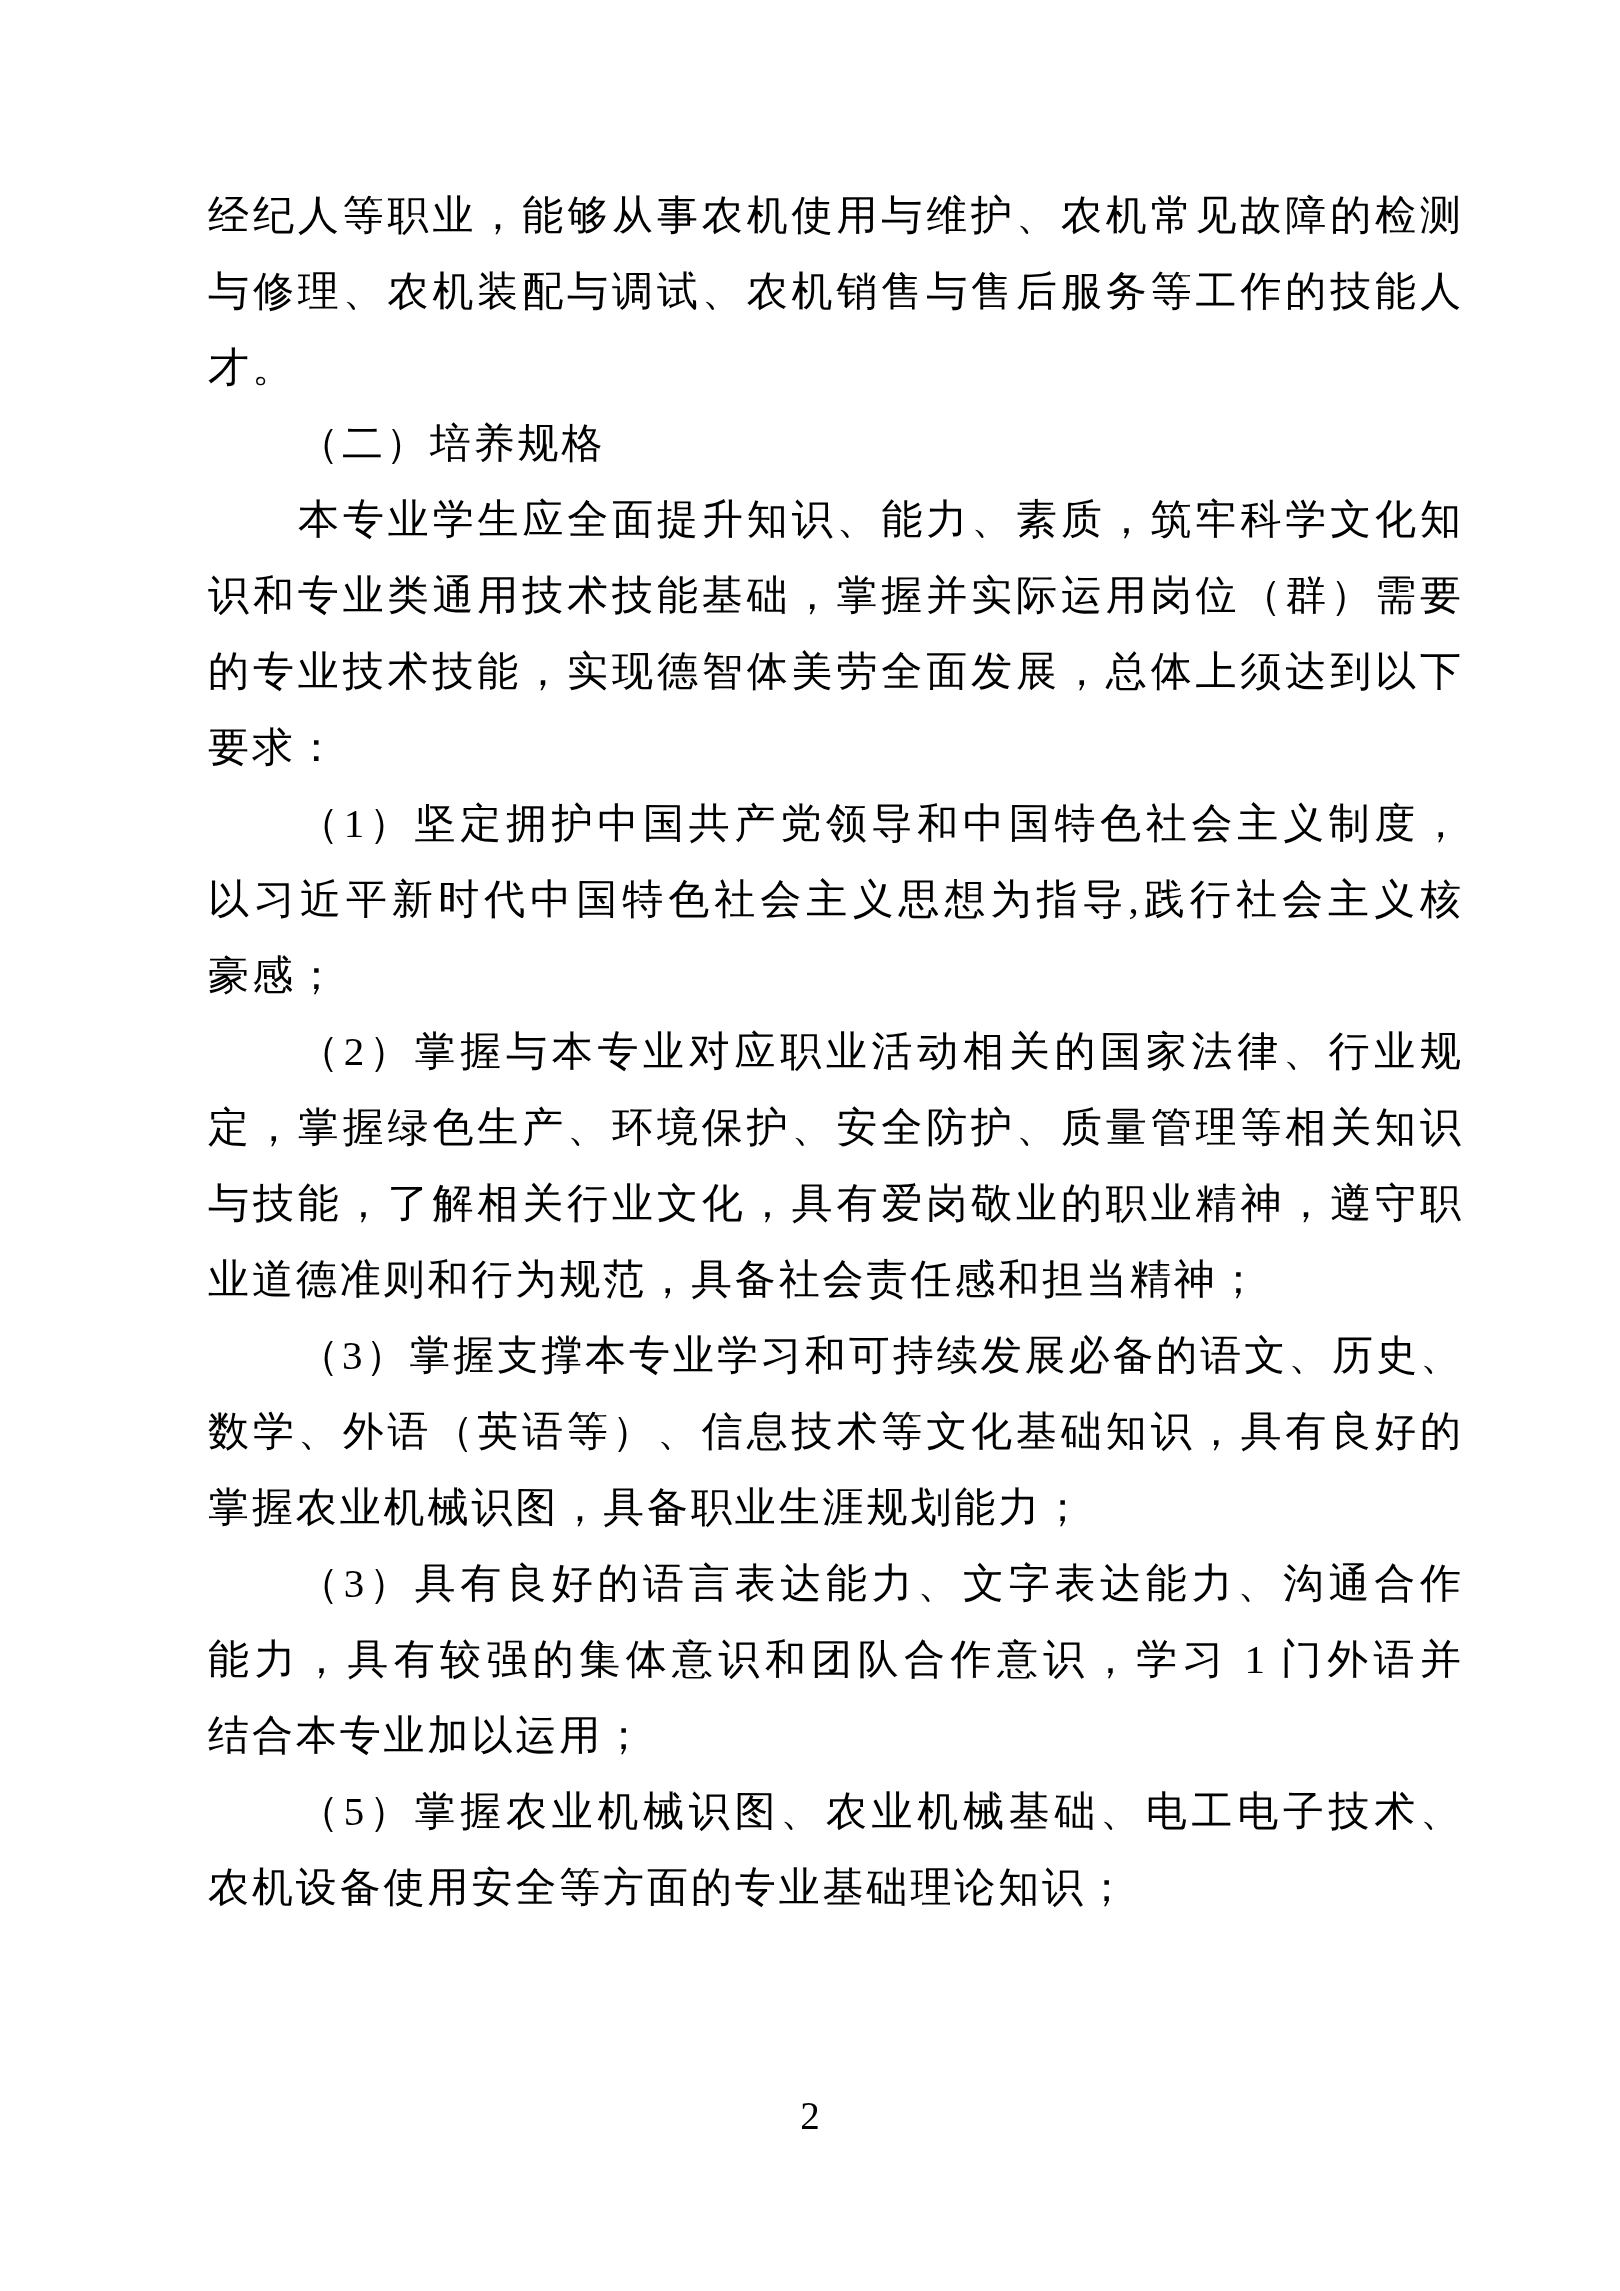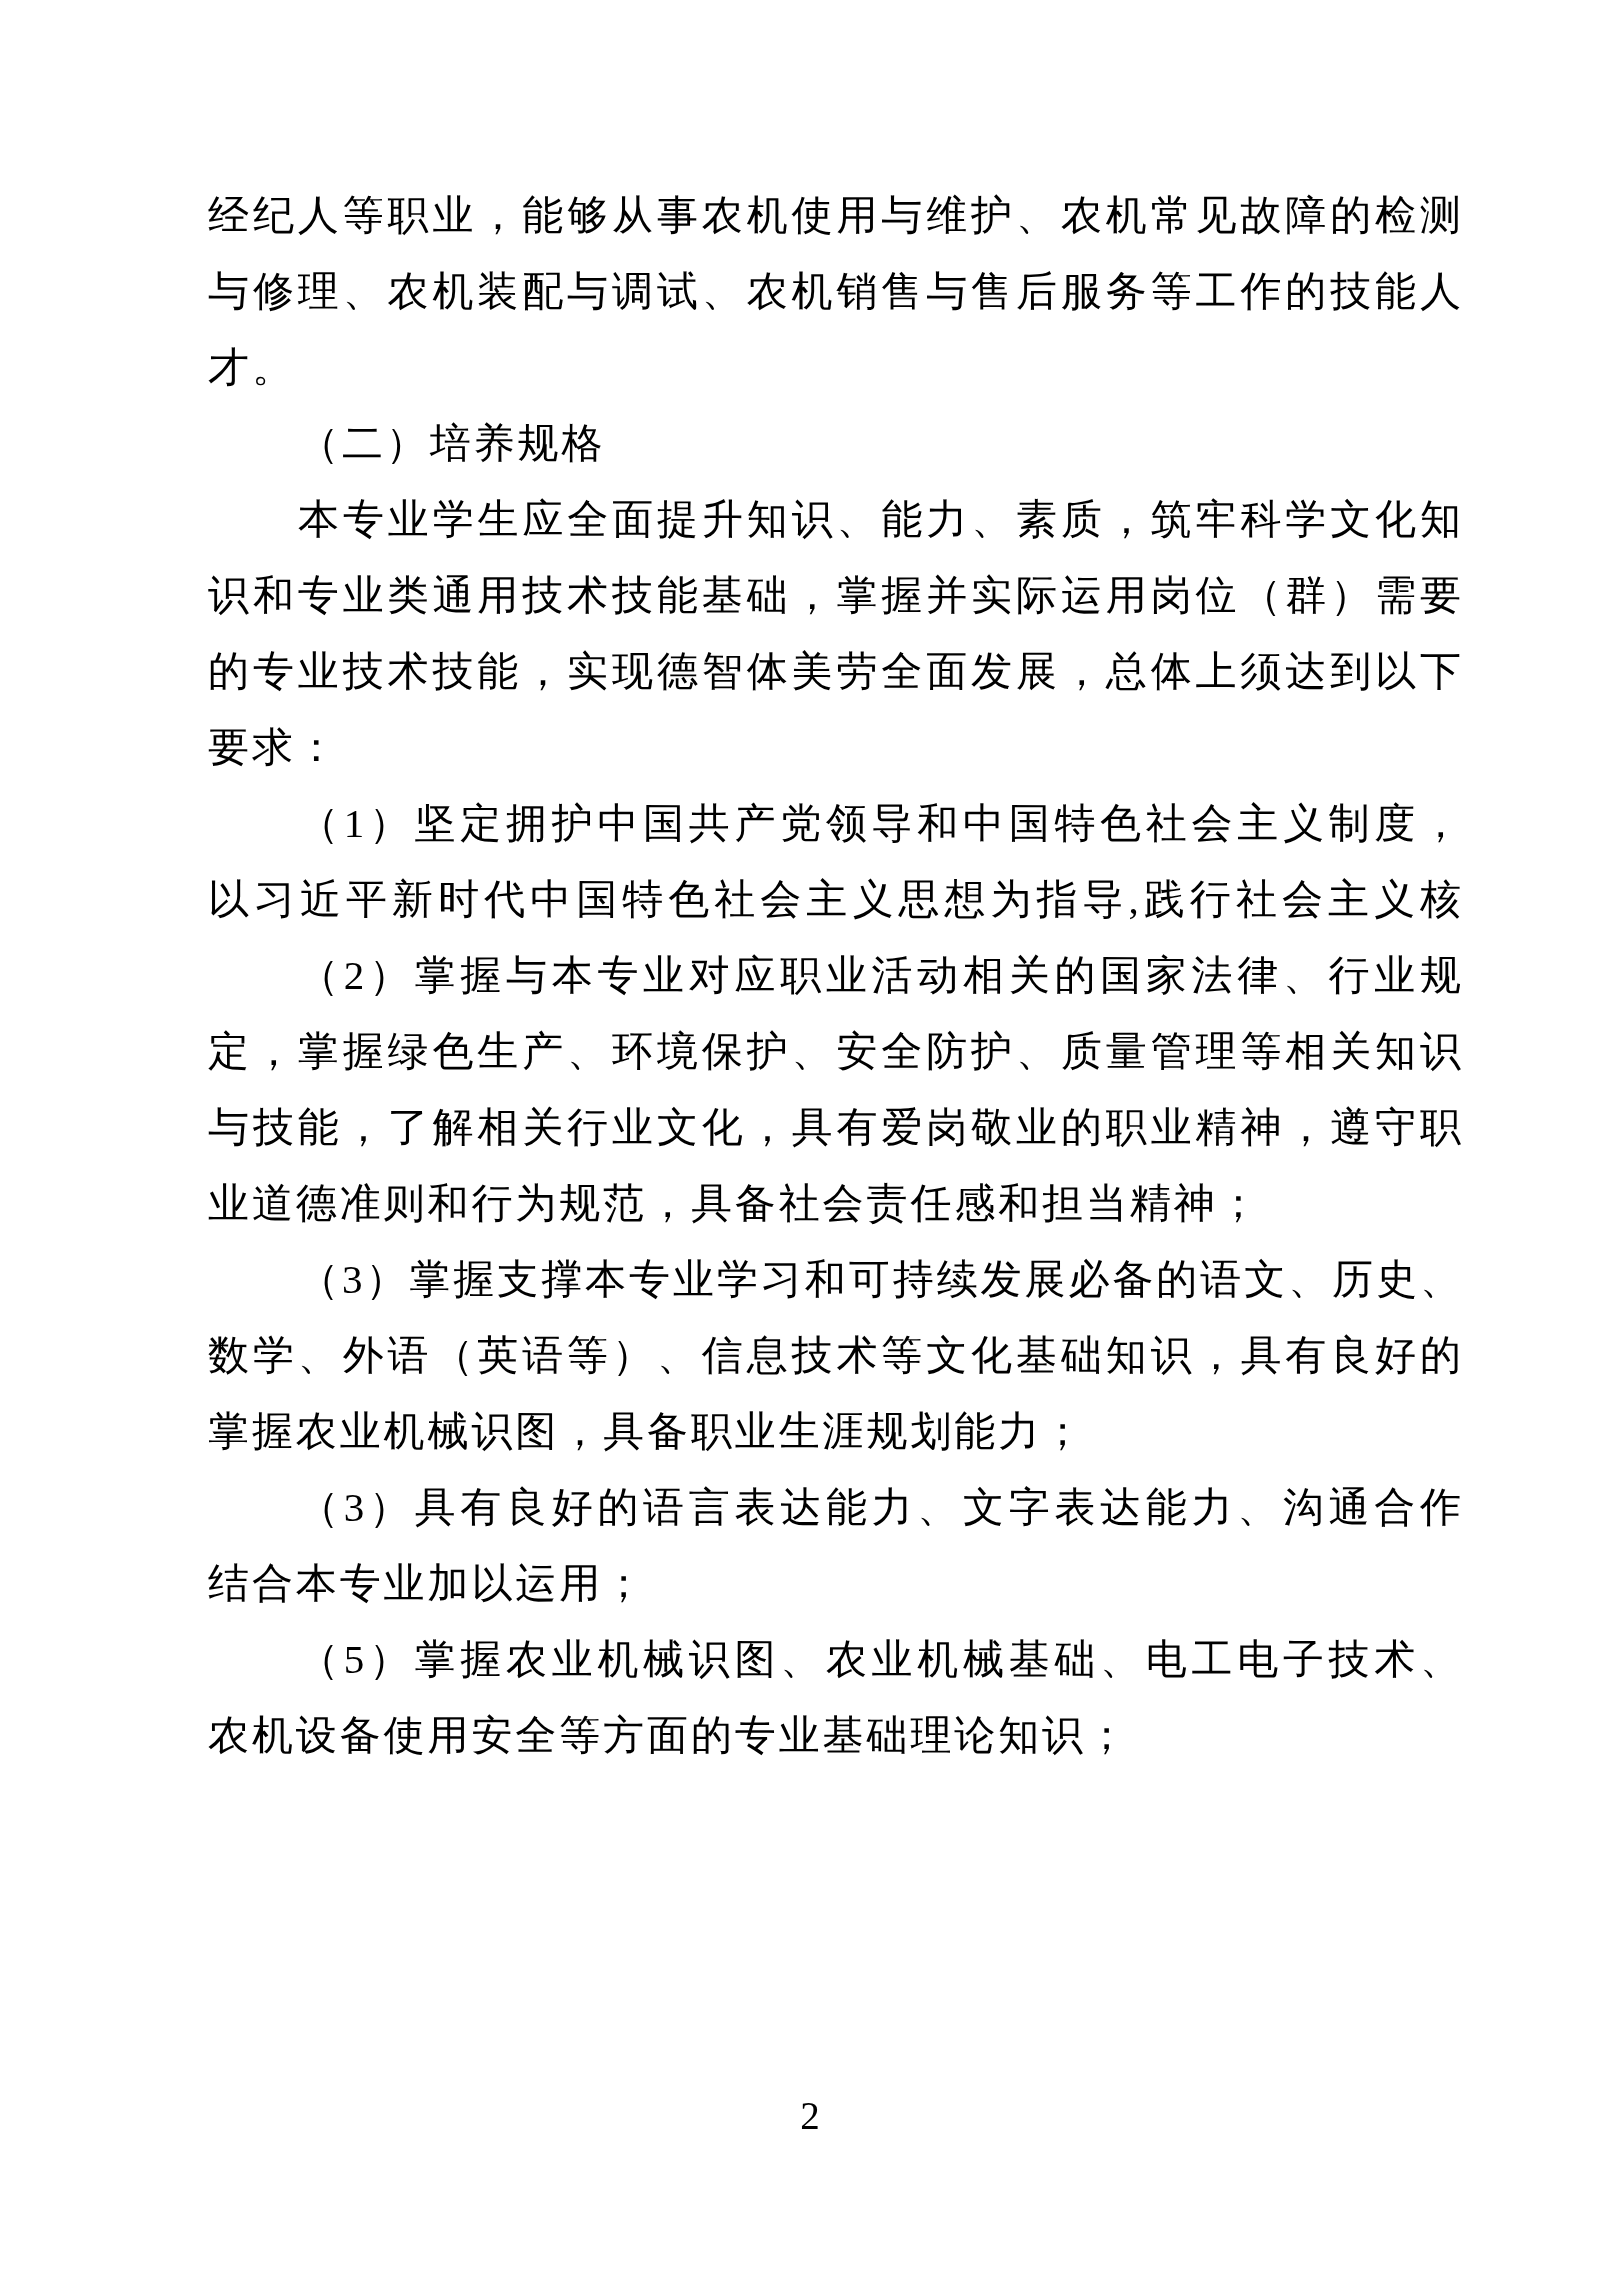--- a/index.html
+++ b/index.html
@@ -59,27 +59,29 @@
     <div class="line j">经纪人等职业，能够从事农机使用与维护、农机常见故障的检测</div>
     <div class="line j">与修理、农机装配与调试、农机销售与售后服务等工作的技能人</div>
     <div class="line">才。</div>
     <div class="line ind">（二）培养规格</div>
     <div class="line ind j">本专业学生应全面提升知识、能力、素质，筑牢科学文化知</div>
     <div class="line j">识和专业类通用技术技能基础，掌握并实际运用岗位（群）需要</div>
     <div class="line j">的专业技术技能，实现德智体美劳全面发展，总体上须达到以下</div>
     <div class="line">要求：</div>
     <div class="line ind j">（1）坚定拥护中国共产党领导和中国特色社会主义制度，</div>
     <div class="line j">以习近平新时代中国特色社会主义思想为指导,践行社会主义核</div>
+    <div class="line">豪感；</div>
     <div class="line ind j">（2）掌握与本专业对应职业活动相关的国家法律、行业规</div>
     <div class="line j">定，掌握绿色生产、环境保护、安全防护、质量管理等相关知识</div>
     <div class="line j">与技能，了解相关行业文化，具有爱岗敬业的职业精神，遵守职</div>
     <div class="line">业道德准则和行为规范，具备社会责任感和担当精神；</div>
     <div class="line ind j">（3）掌握支撑本专业学习和可持续发展必备的语文、历史、</div>
     <div class="line j">数学、外语（英语等）、信息技术等文化基础知识，具有良好的</div>
     <div class="line">掌握农业机械识图，具备职业生涯规划能力；</div>
     <div class="line ind j">（3）具有良好的语言表达能力、文字表达能力、沟通合作</div>
+    <div class="line j">能力，具有较强的集体意识和团队合作意识，学习 1 门外语并</div>
     <div class="line">结合本专业加以运用；</div>
     <div class="line ind j">（5）掌握农业机械识图、农业机械基础、电工电子技术、</div>
     <div class="line">农机设备使用安全等方面的专业基础理论知识；</div>
   </div>
   <div class="page-number">2</div>
 </div>
 
 
 </body></html>

